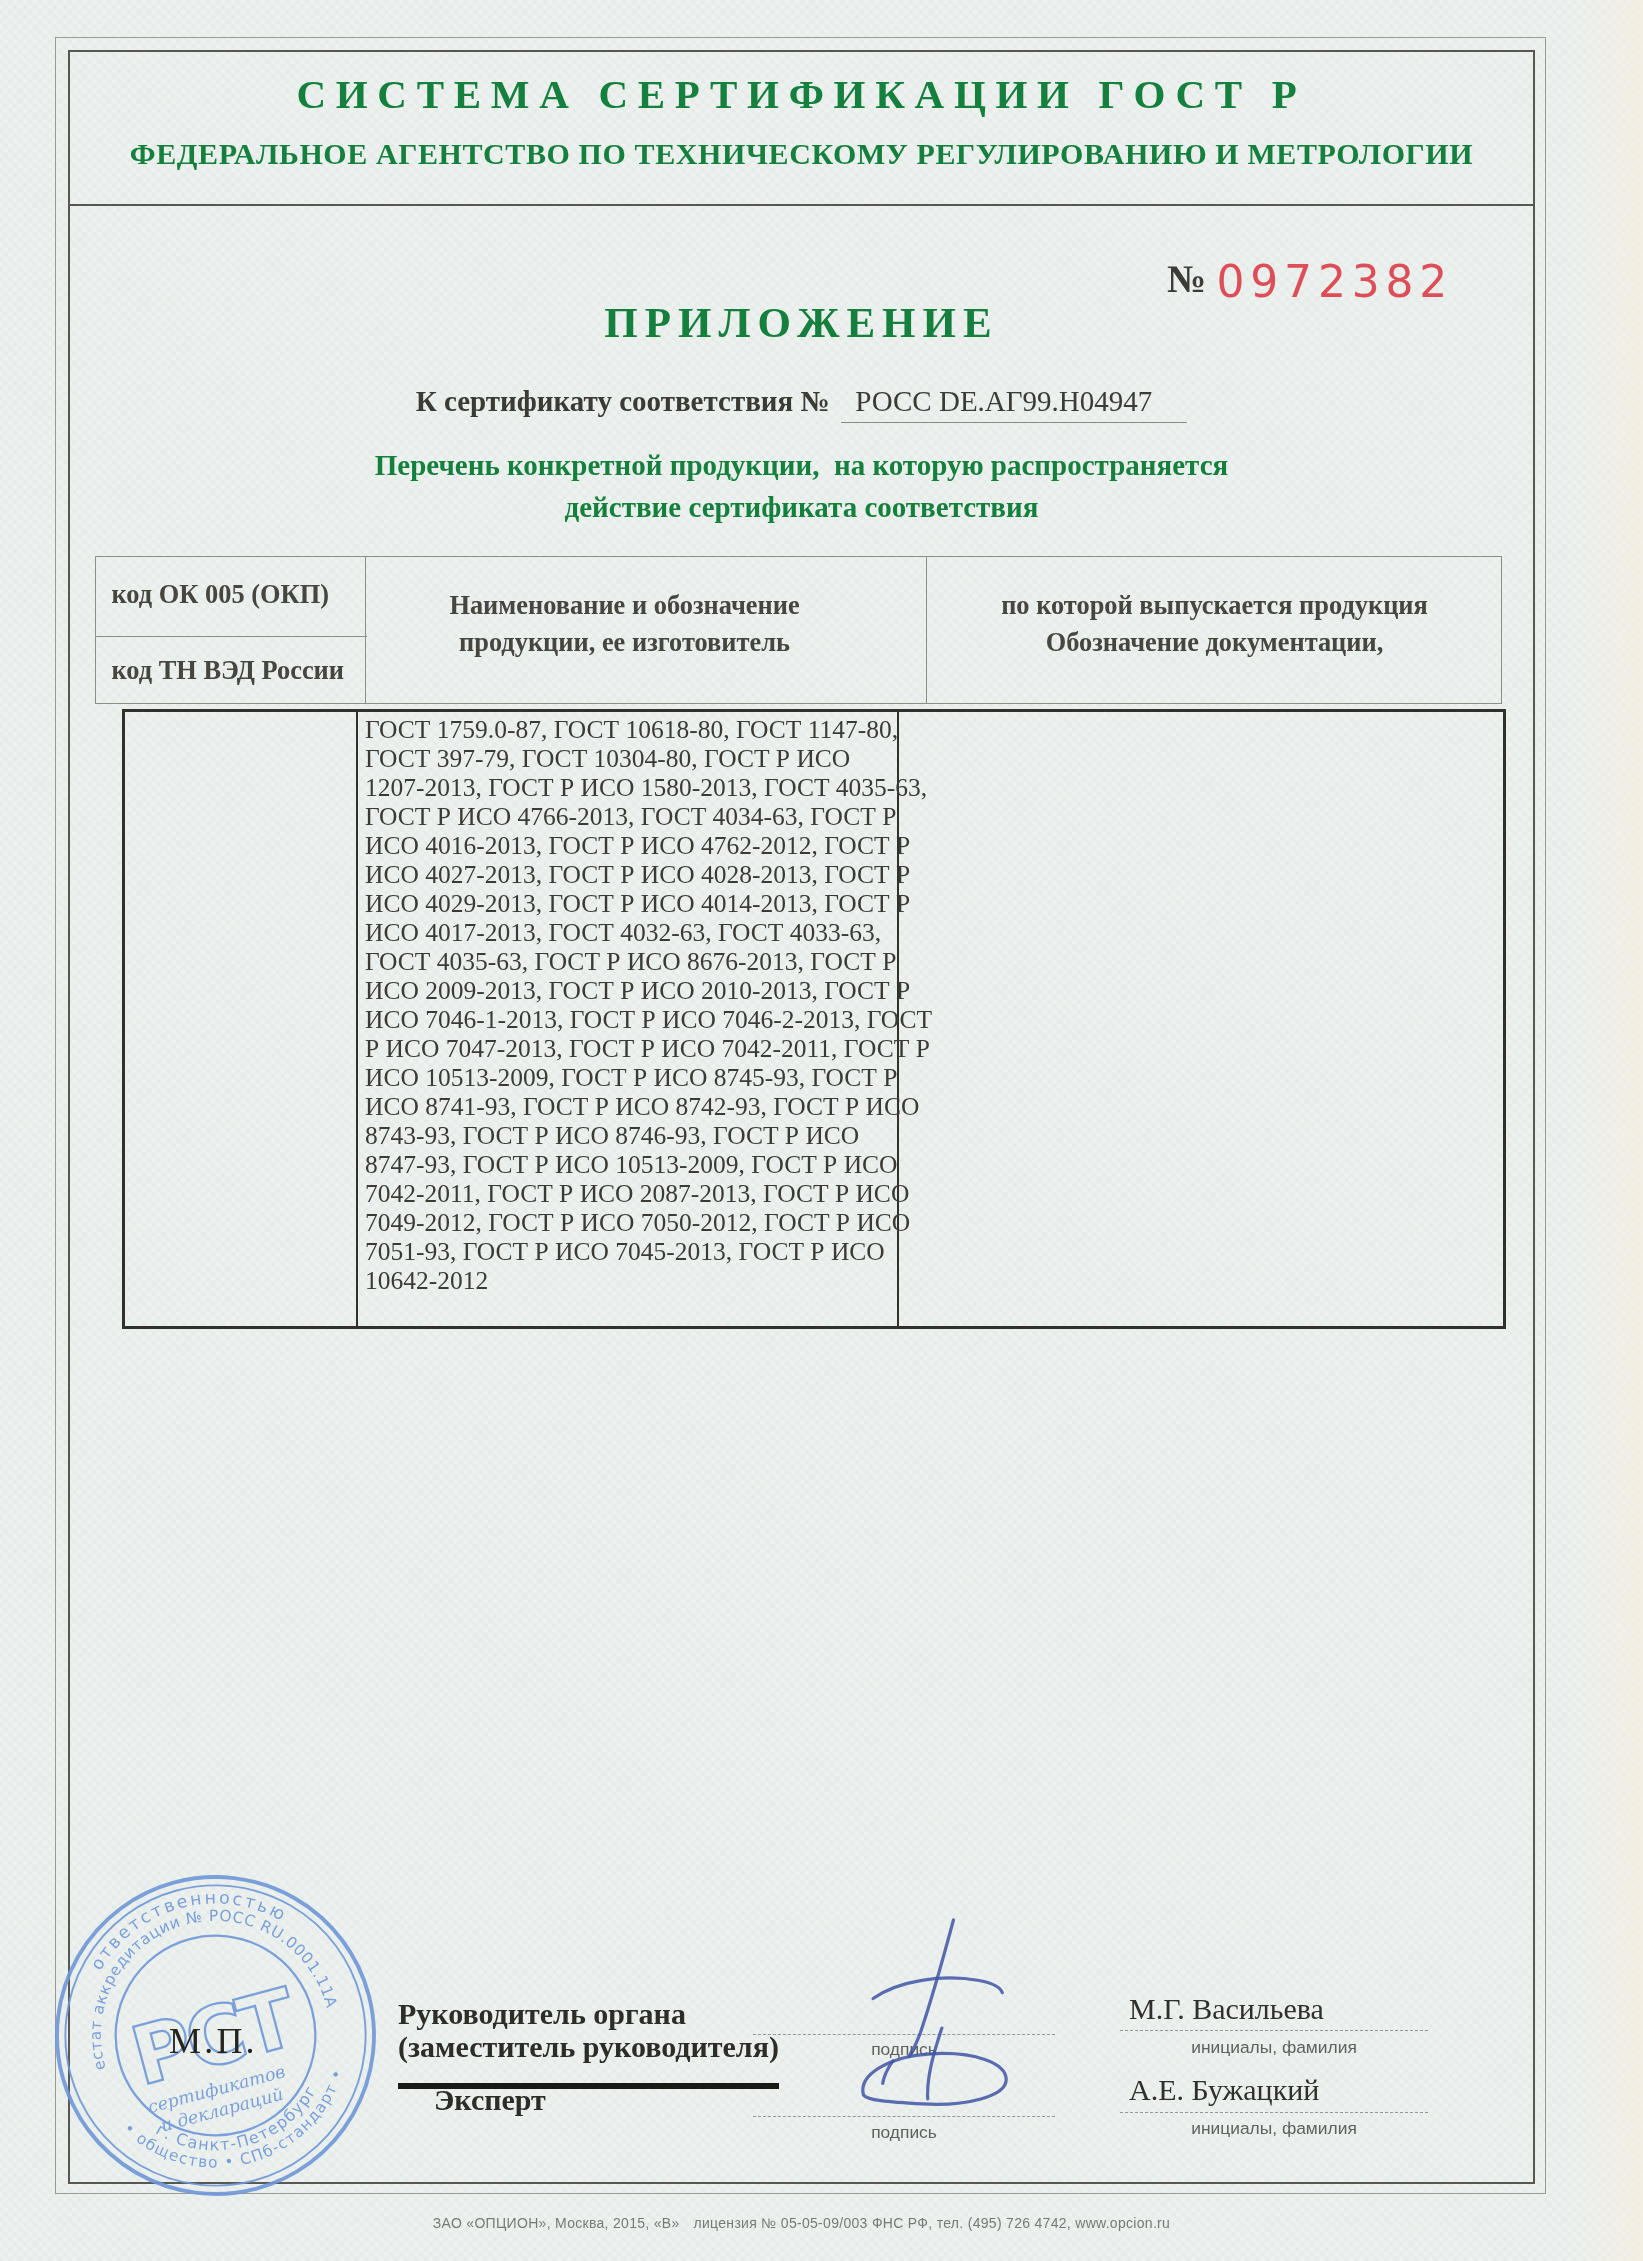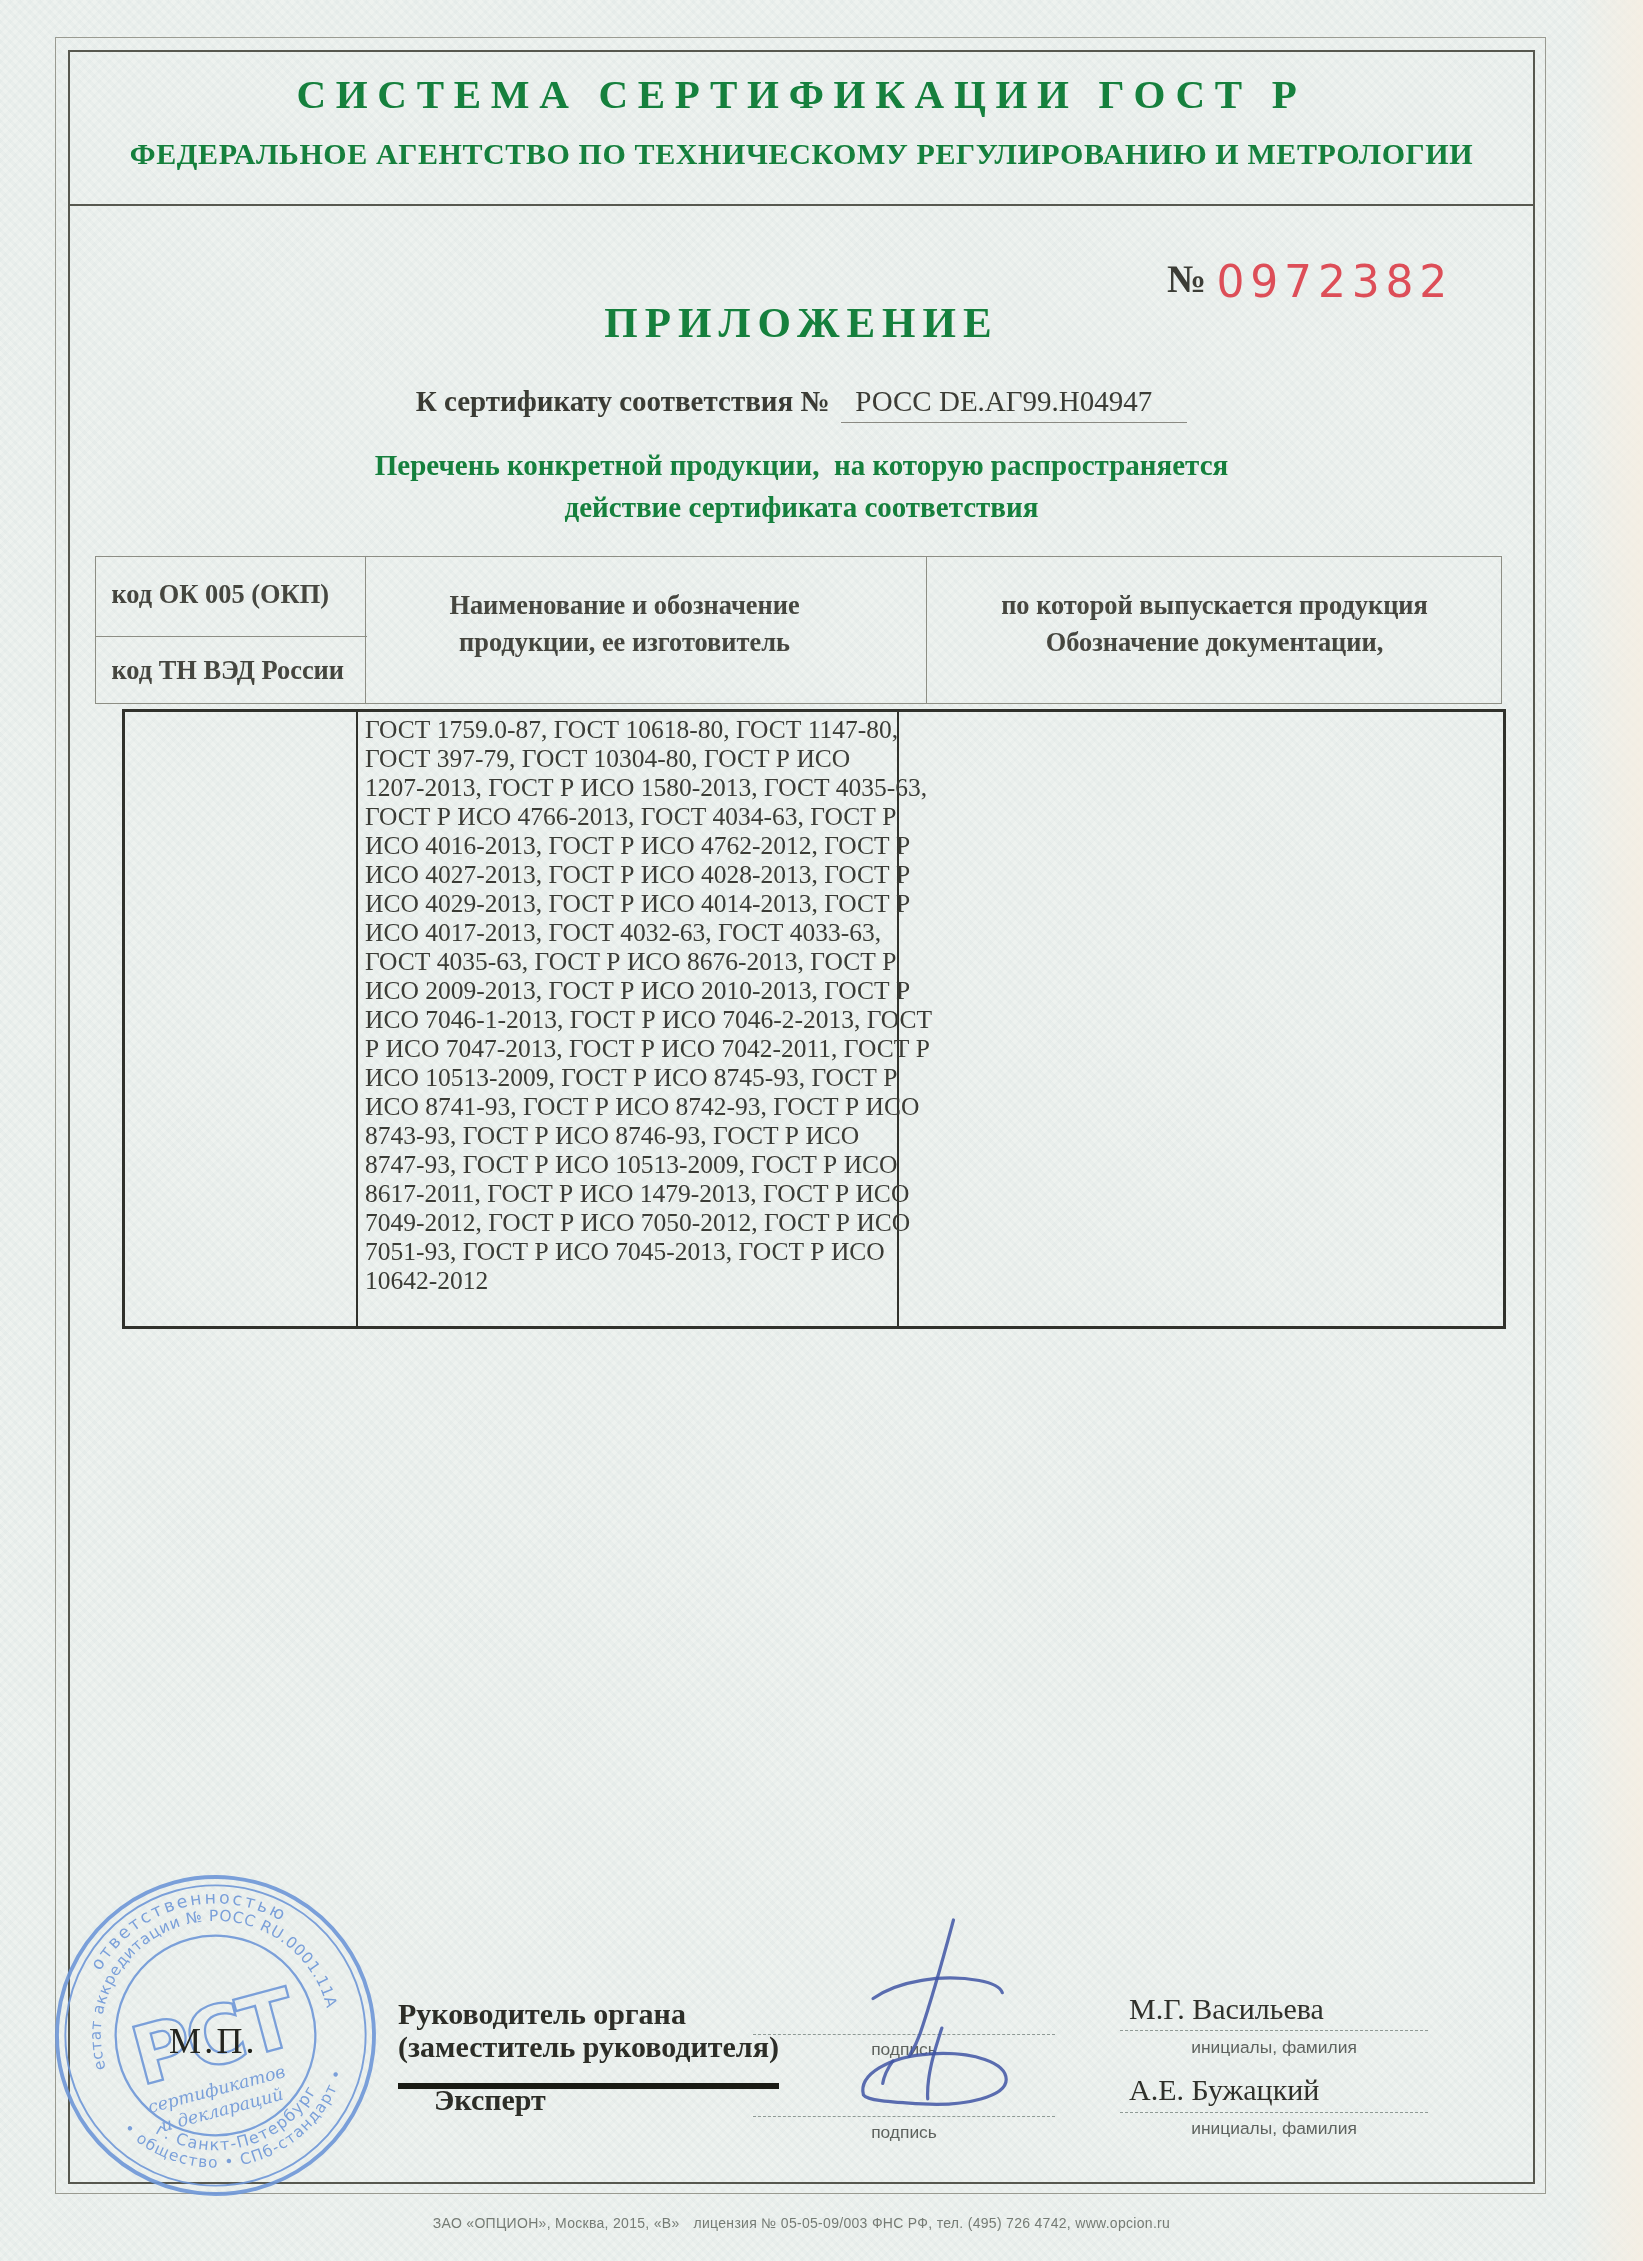--- a/index.html
+++ b/index.html
@@ -123,21 +123,21 @@
   <div class="gost-line">ИСО 4029-2013, ГОСТ Р ИСО 4014-2013, ГОСТ Р</div>
   <div class="gost-line">ИСО 4017-2013, ГОСТ 4032-63, ГОСТ 4033-63,</div>
   <div class="gost-line">ГОСТ 4035-63, ГОСТ Р ИСО 8676-2013, ГОСТ Р</div>
   <div class="gost-line">ИСО 2009-2013, ГОСТ Р ИСО 2010-2013, ГОСТ Р</div>
   <div class="gost-line">ИСО 7046-1-2013, ГОСТ Р ИСО 7046-2-2013, ГОСТ</div>
   <div class="gost-line">Р ИСО 7047-2013, ГОСТ Р ИСО 7042-2011, ГОСТ Р</div>
   <div class="gost-line">ИСО 10513-2009, ГОСТ Р ИСО 8745-93, ГОСТ Р</div>
   <div class="gost-line">ИСО 8741-93, ГОСТ Р ИСО 8742-93, ГОСТ Р ИСО</div>
   <div class="gost-line">8743-93, ГОСТ Р ИСО 8746-93, ГОСТ Р ИСО</div>
   <div class="gost-line">8747-93, ГОСТ Р ИСО 10513-2009, ГОСТ Р ИСО</div>
-  <div class="gost-line">8617-2011, ГОСТ Р ИСО 1479-2013, ГОСТ Р ИСО</div>
+  <div class="gost-line">7042-2011, ГОСТ Р ИСО 2087-2013, ГОСТ Р ИСО</div>
   <div class="gost-line">7049-2012, ГОСТ Р ИСО 7050-2012, ГОСТ Р ИСО</div>
   <div class="gost-line">7051-93, ГОСТ Р ИСО 7045-2013, ГОСТ Р ИСО</div>
   <div class="gost-line">10642-2012</div>
 </div>
 
 <svg class="abs stamp-svg" width="335" height="335" viewBox="0 0 520 520">
   <g transform="rotate(-15 260 260)" stroke="#6e97d8" fill="none" opacity="0.9">
     <circle cx="260" cy="260" r="246" stroke-width="6"></circle>
     <circle cx="260" cy="260" r="233" stroke-width="3"></circle>
     <circle cx="260" cy="260" r="155" stroke-width="3.5"></circle>

